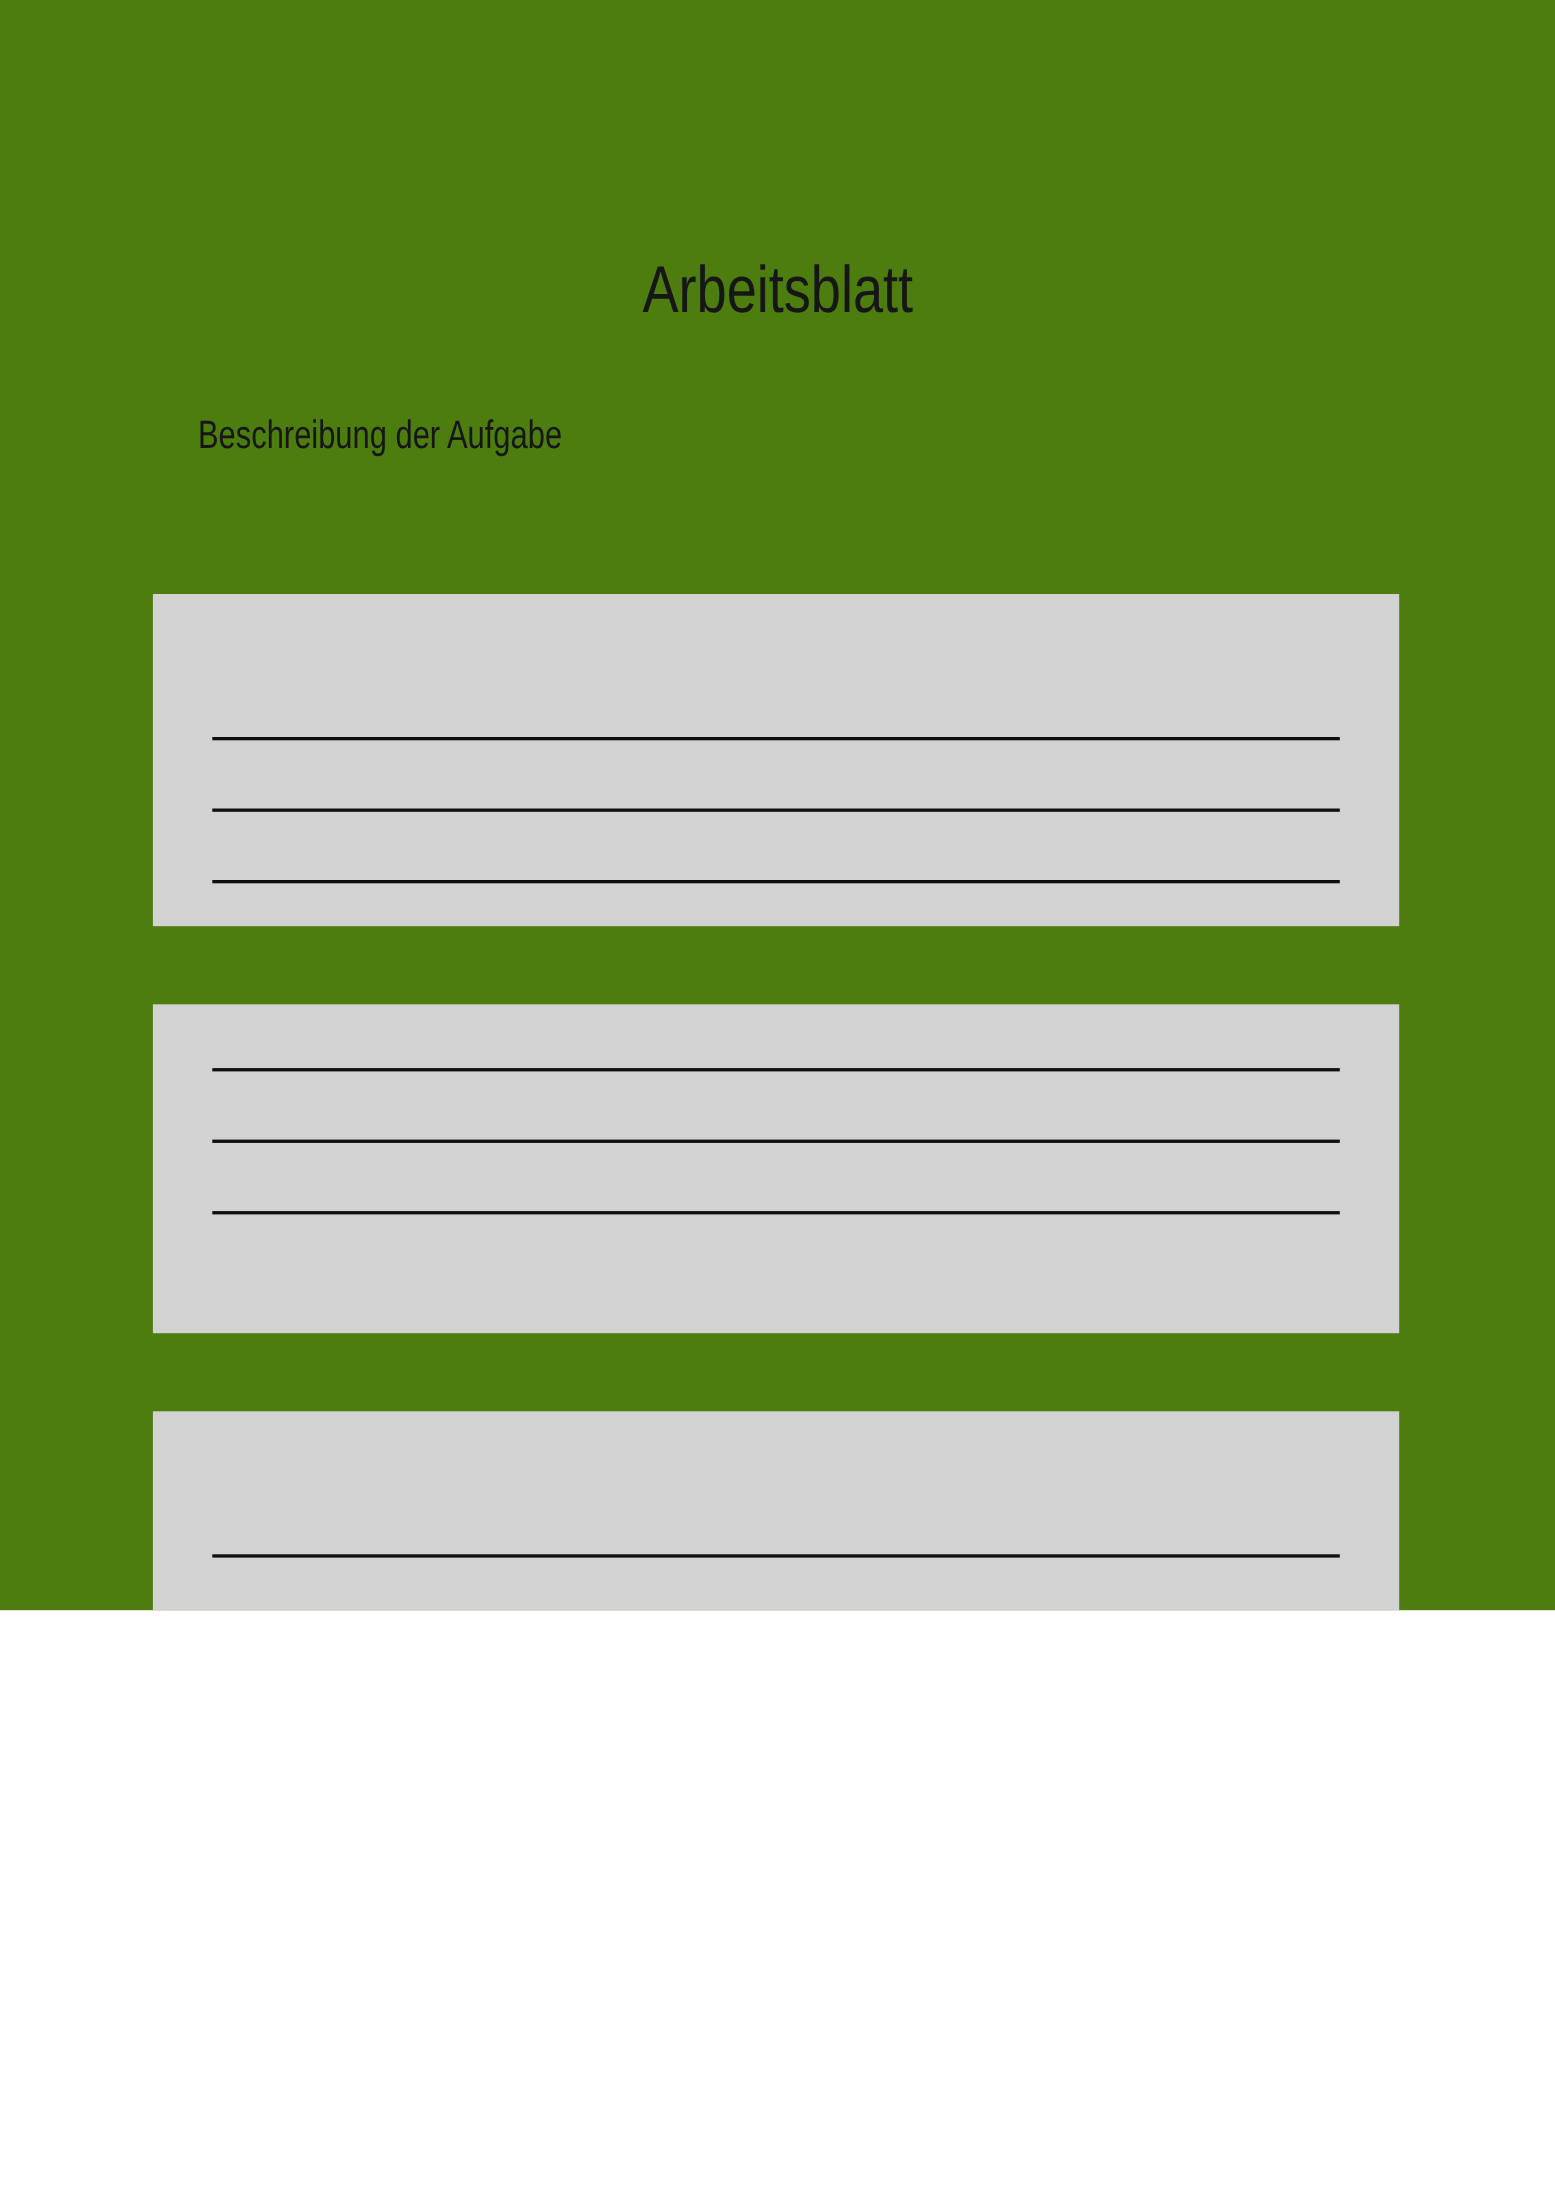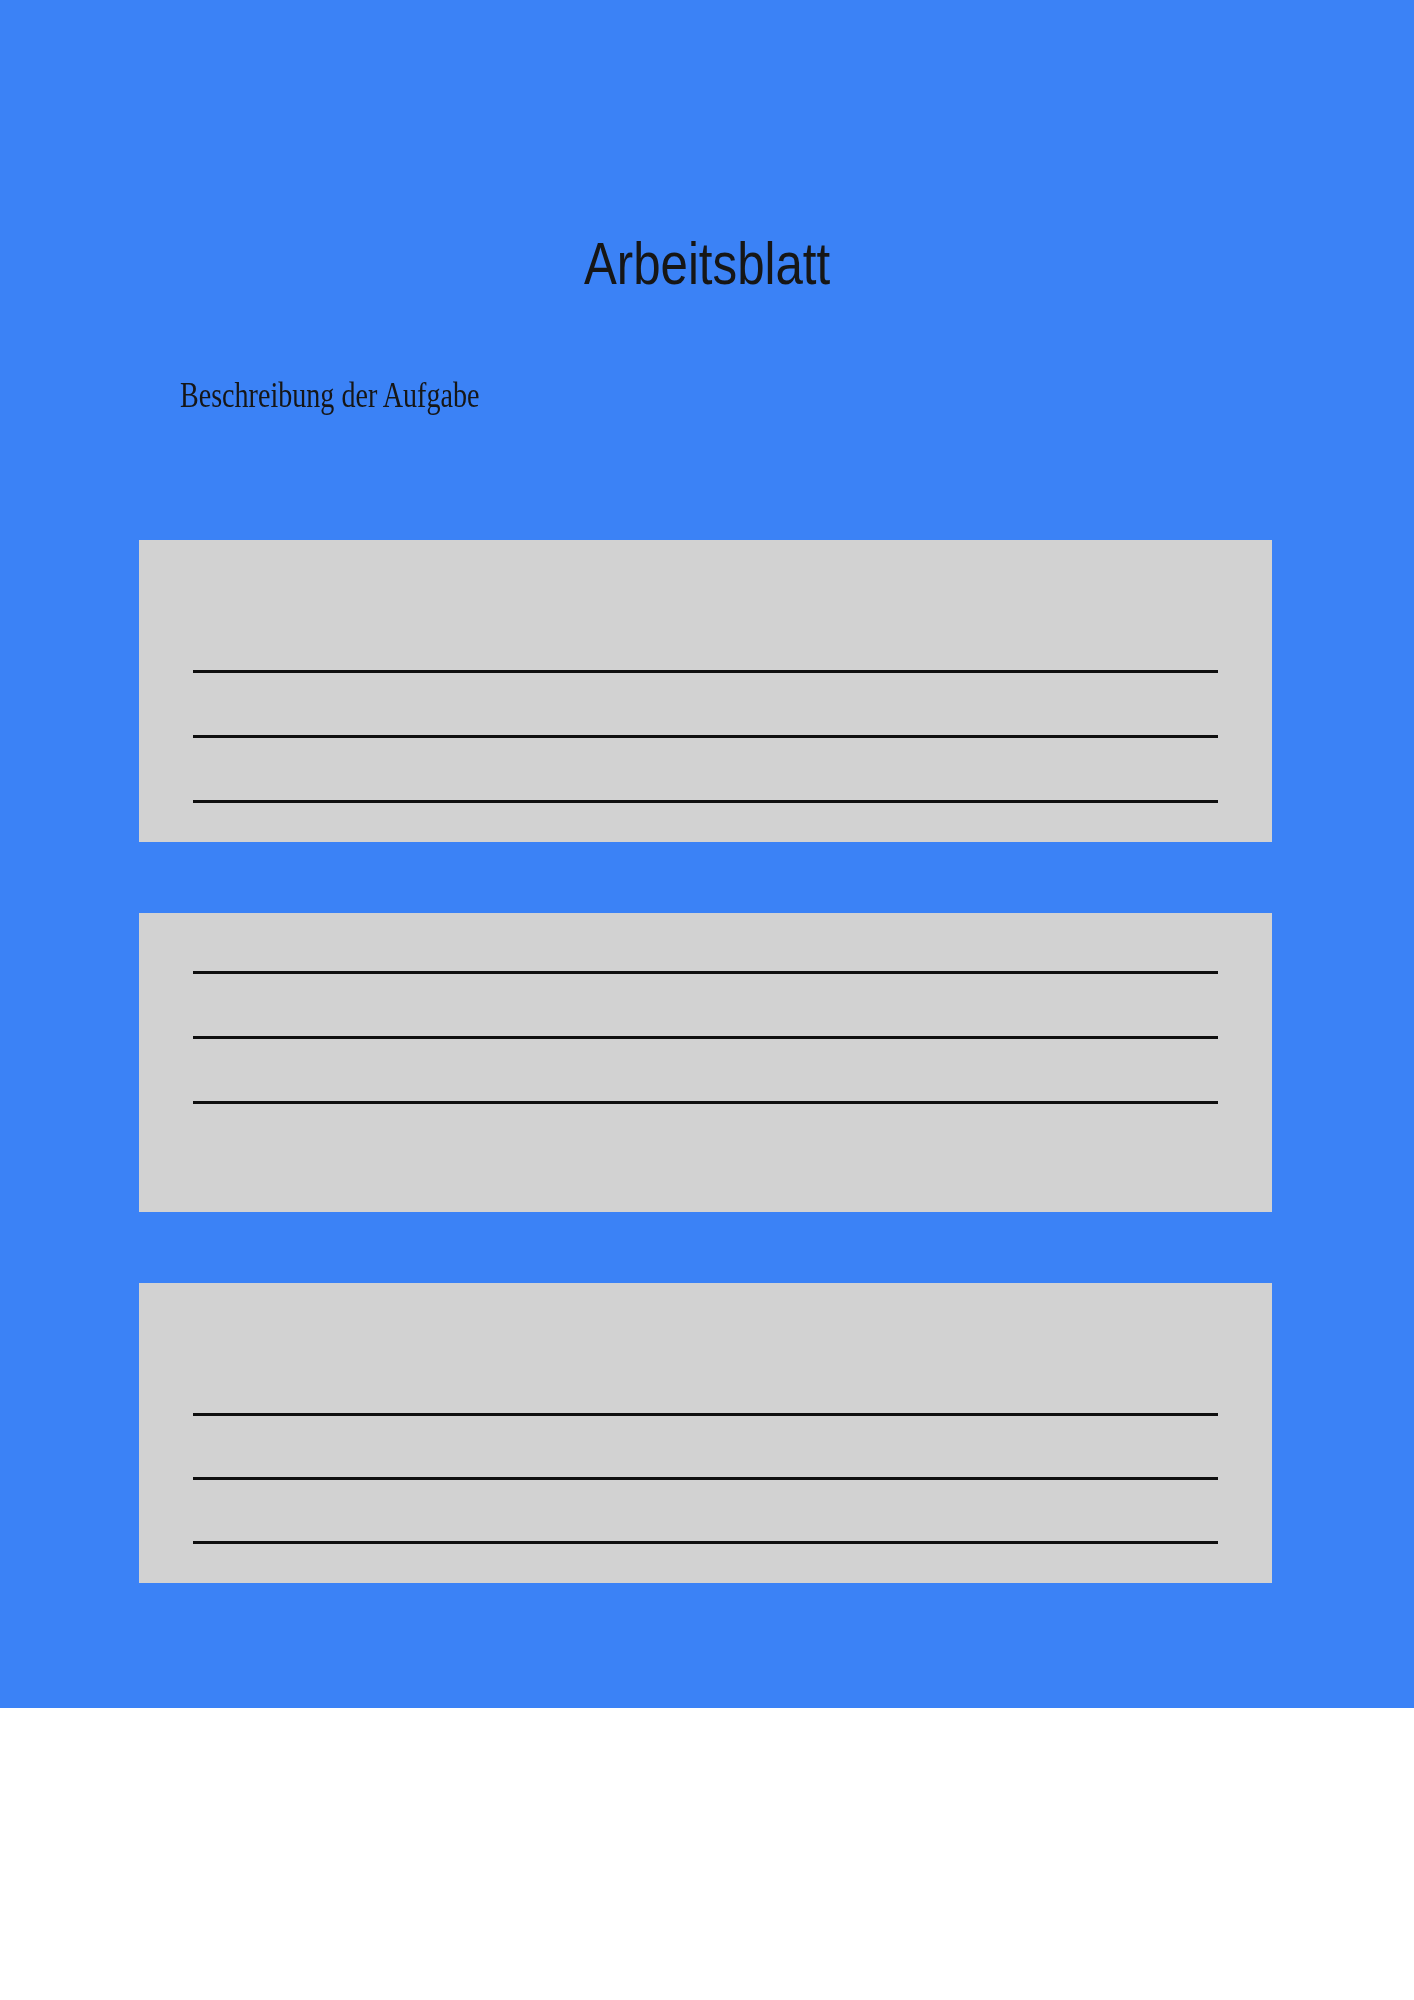--- a/index.html
+++ b/index.html
@@ -3,22 +3,22 @@
 <meta charset="utf-8">
 <style>
   html, body {
     margin: 0;
     padding: 0;
     background: #ffffff;
   }
   #page {
     position: relative;
     width: 1414px;
-    height: 1708px;
-    background: #3b82f6;
+    height: 1464px;
+    background: #4d7c0f;
     overflow: hidden;
     font-family: "Liberation Sans", sans-serif;
   }
   .title-row {
     position: absolute;
     top: 234px;
     left: 0;
     width: 1414px;
     text-align: center;
     line-height: 1;
@@ -32,21 +32,20 @@
     font-weight: 400;
     color: #161616;
     letter-spacing: 0px;
   }
   .subtitle-row {
     position: absolute;
     top: 377px;
     left: 180px;
     line-height: 1;
     white-space: nowrap;
-    font-family: Liberation Serif, serif;
   }
   .subtitle-row .condensed {
     display: inline-block;
     transform: scaleX(0.78);
     transform-origin: 0 50%;
     font-size: 36px;
     font-weight: 400;
     color: #161616;
   }
   #answer-boxes {

